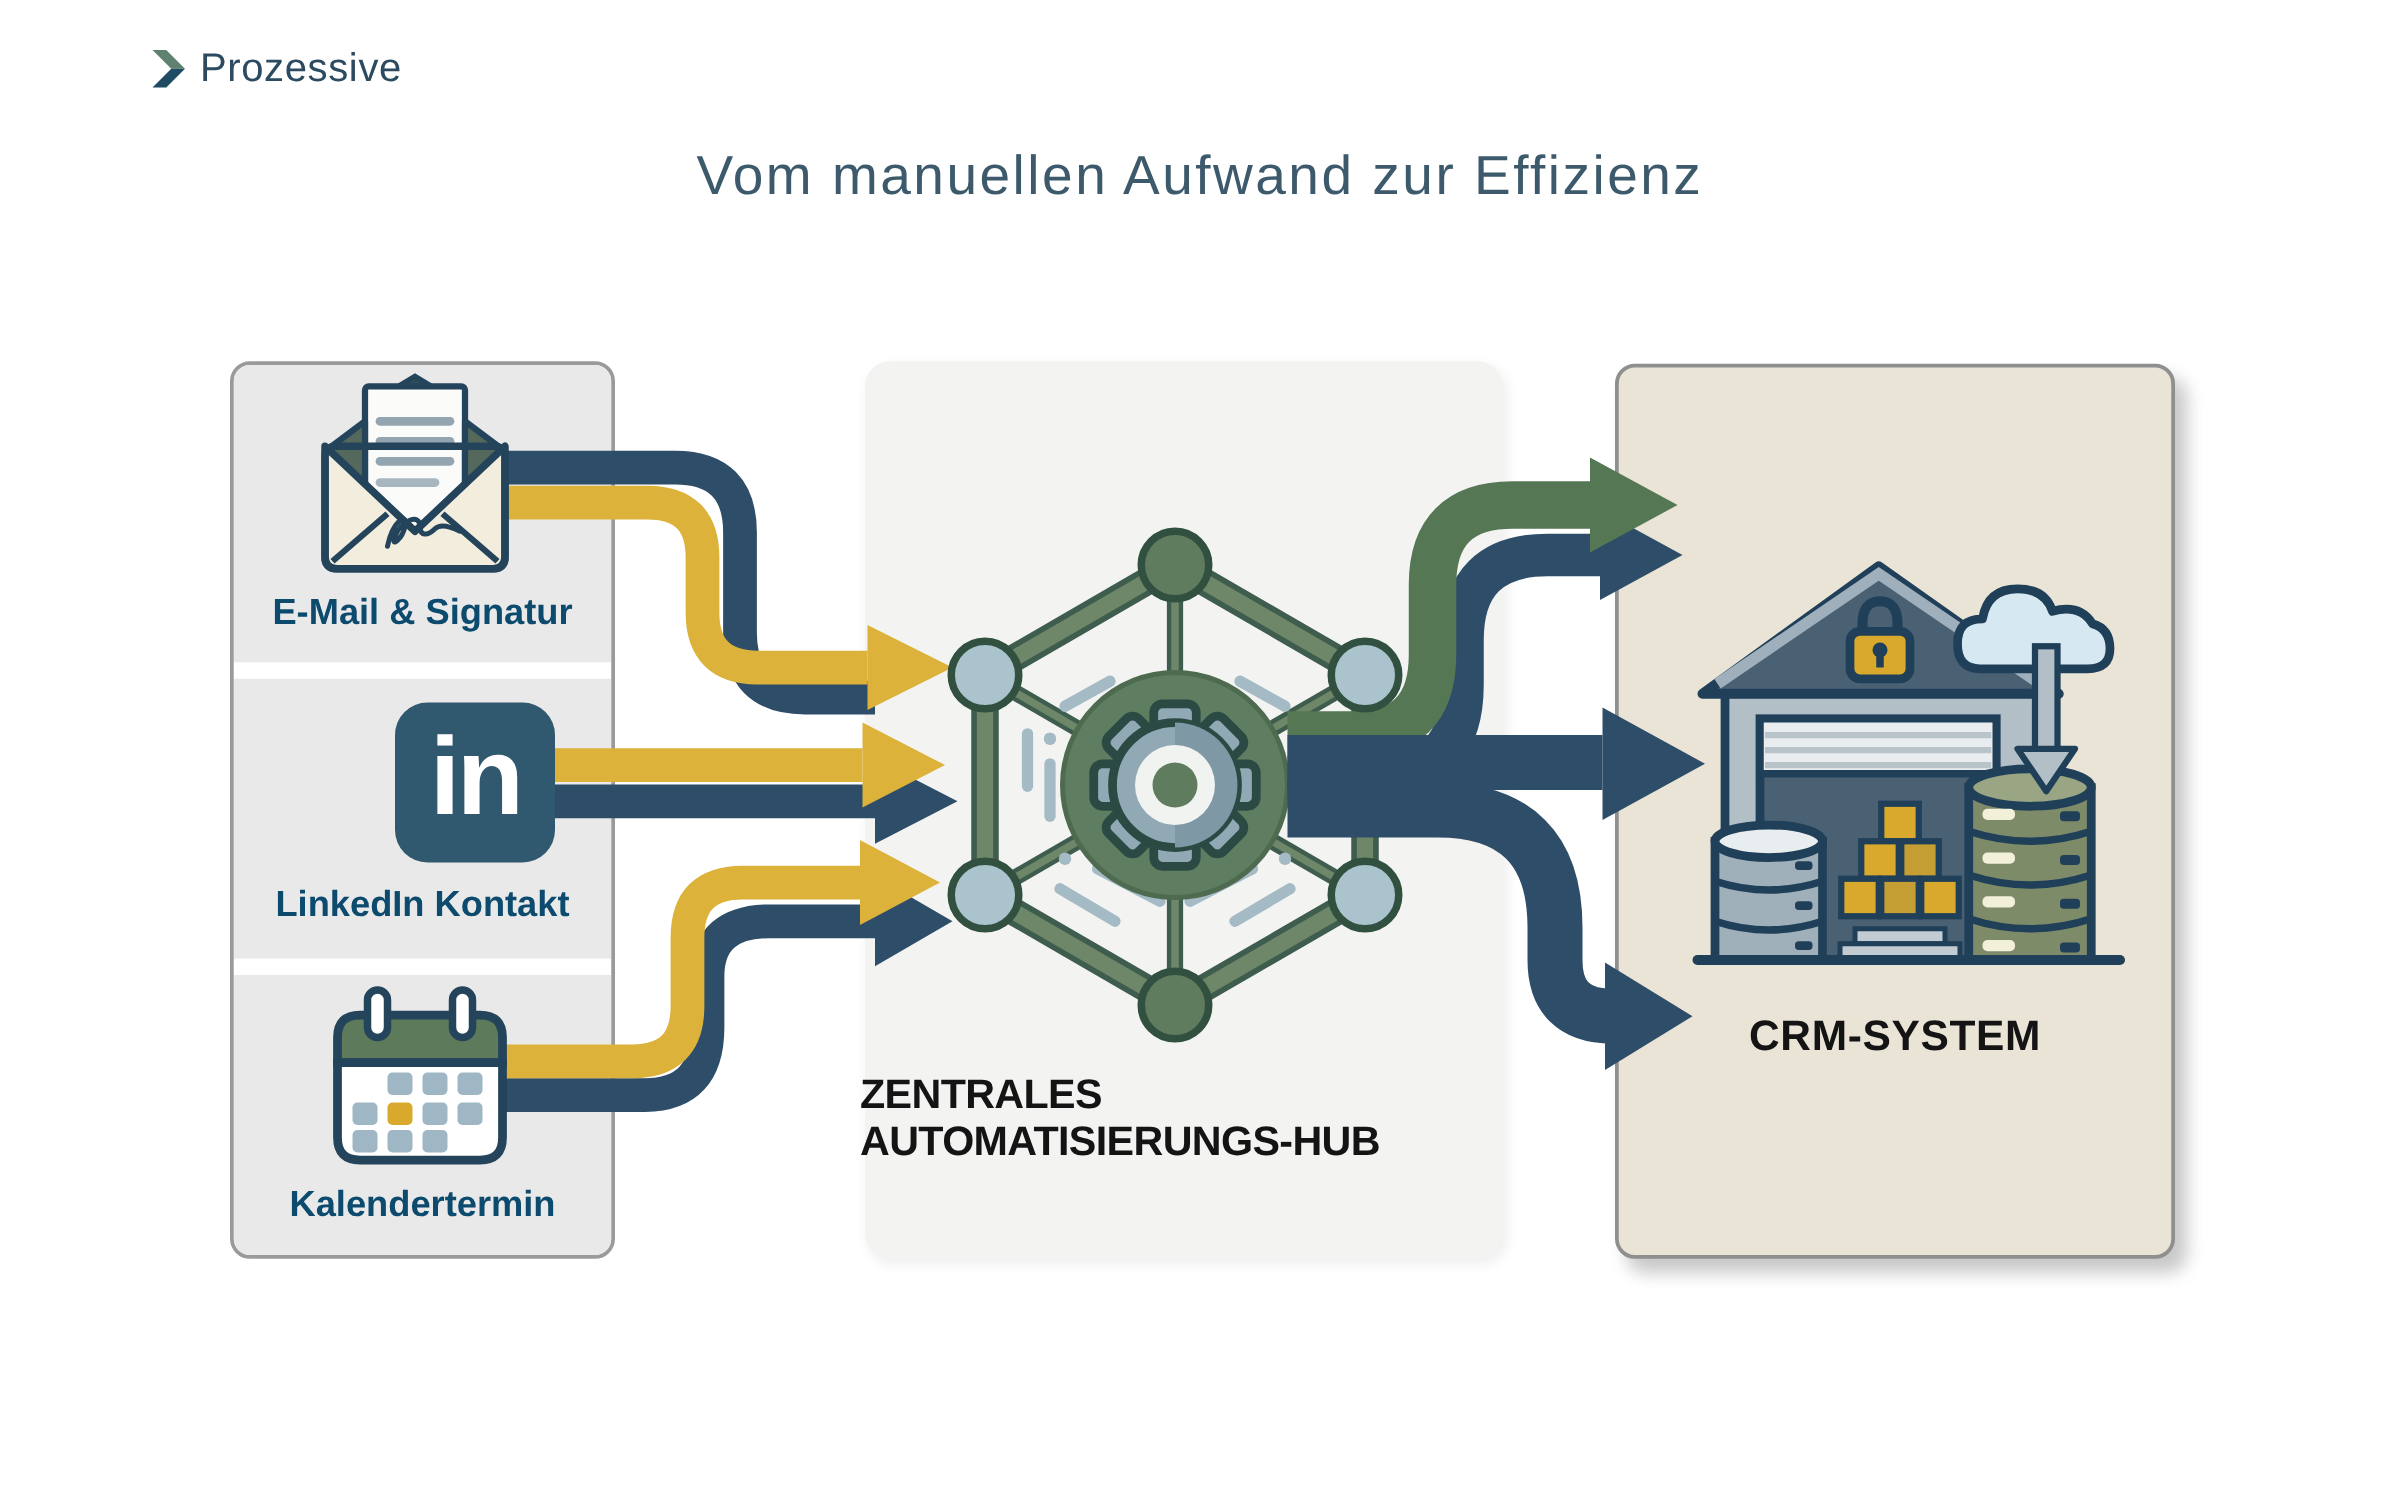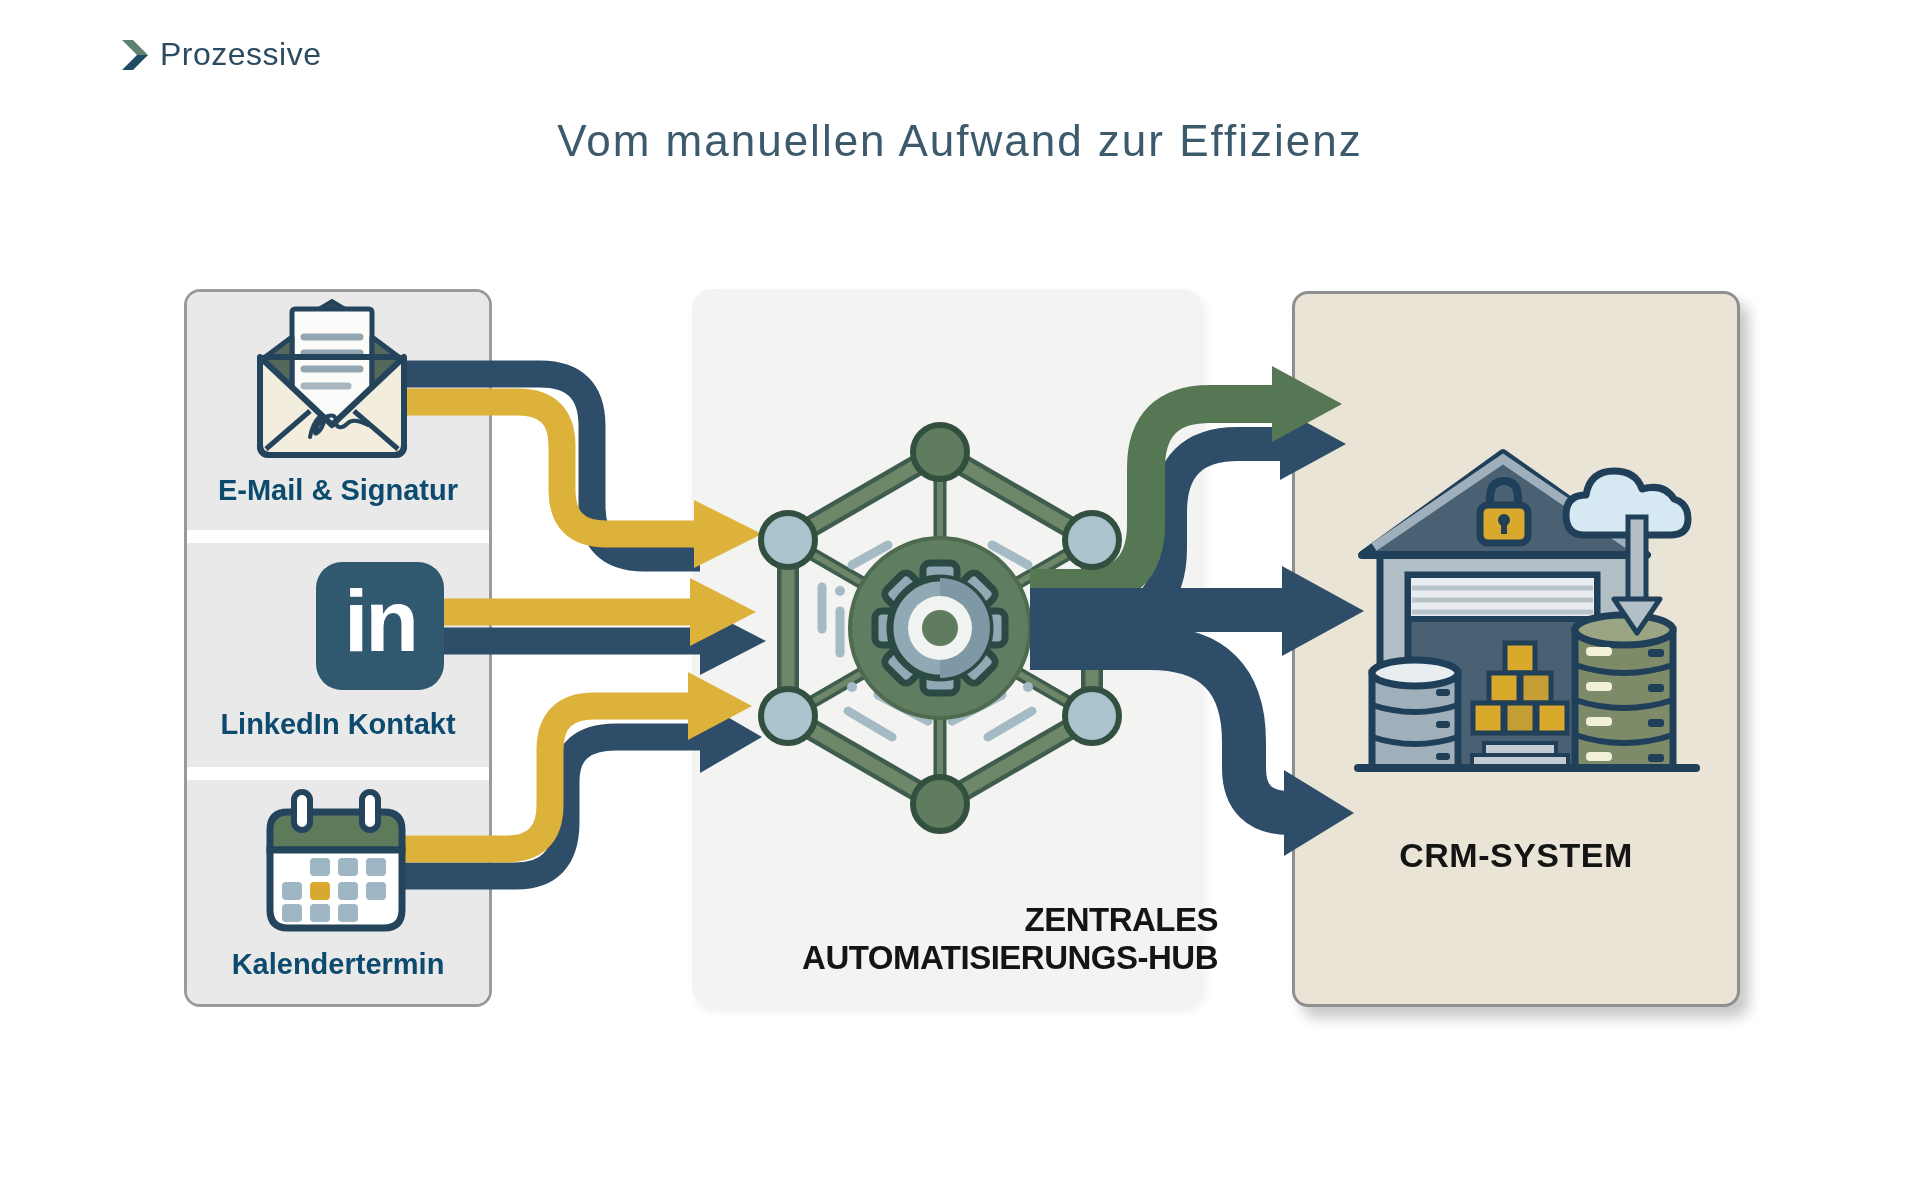--- a/index.html
+++ b/index.html
@@ -20,22 +20,22 @@
   #left-panel .cell{width:100%;background:#e9e9e9;}
   #left-panel .gap{width:100%;height:13px;background:#ffffff;}
   #mid-panel{left:692px;top:289px;width:510px;height:718px;background:#f3f4f2;
              border-radius:20px;box-shadow:3px 4px 10px rgba(0,0,0,0.07);z-index:1;}
   #right-panel{left:1292px;top:291px;width:448px;height:716px;background:#e9e4d6;
                border:3px solid #8f8f8f;box-shadow:9px 11px 14px rgba(0,0,0,0.22);z-index:1;}
 
   
   .src-label{left:184px;width:308px;text-align:center;font-size:29px;font-weight:bold;
              color:#0c4a6e;z-index:8;}
-  .hub-label{left:708px;width:510px;text-align:right;font-size:33px;font-weight:bold;
-             color:#141414;letter-spacing:-0.5px;z-index:8;margin-top:45px;}
+  .hub-label{left:688px;width:510px;text-align:left;font-size:33px;font-weight:bold;
+             color:#141414;letter-spacing:-0.5px;z-index:8;}
   #crm-label{left:1292px;width:448px;text-align:center;font-size:34px;font-weight:bold;
              color:#141414;letter-spacing:0.5px;z-index:8;}
 
   
   .icon-layer{z-index:8;}
   svg{display:block;}
   #linkedin-icon{left:272px;top:562px;width:128px;height:128px;background:#30586e;
                  border-radius:26px;color:#ffffff;font-size:88px;font-weight:bold;
                  text-align:center;line-height:118px;letter-spacing:-3px;z-index:8;margin-left:44px;}
   .arrow-layer{left:0;top:0;z-index:2;pointer-events:none;}
@@ -282,15 +282,15 @@
     </g>
 
     <line x1="6" y1="325" x2="344" y2="325" stroke="#203f58" stroke-width="8" stroke-linecap="round"></line>
   </svg>
 
   <div class="abs src-label" style="top:474px">E-Mail &amp; Signatur</div>
   <div class="abs src-label" style="top:708px">LinkedIn Kontakt</div>
   <div class="abs src-label" style="top:948px">Kalendertermin</div>
   <div class="abs hub-label" style="top:856px">ZENTRALES</div>
   <div class="abs hub-label" style="top:894px">AUTOMATISIERUNGS-HUB</div>
-  <div class="abs" id="crm-label" style="top:836px">CRM-SYSTEM</div>
+  <div class="abs" id="crm-label" style="top:810px">CRM-SYSTEM</div>
 
 </div>
 
 </body></html>

